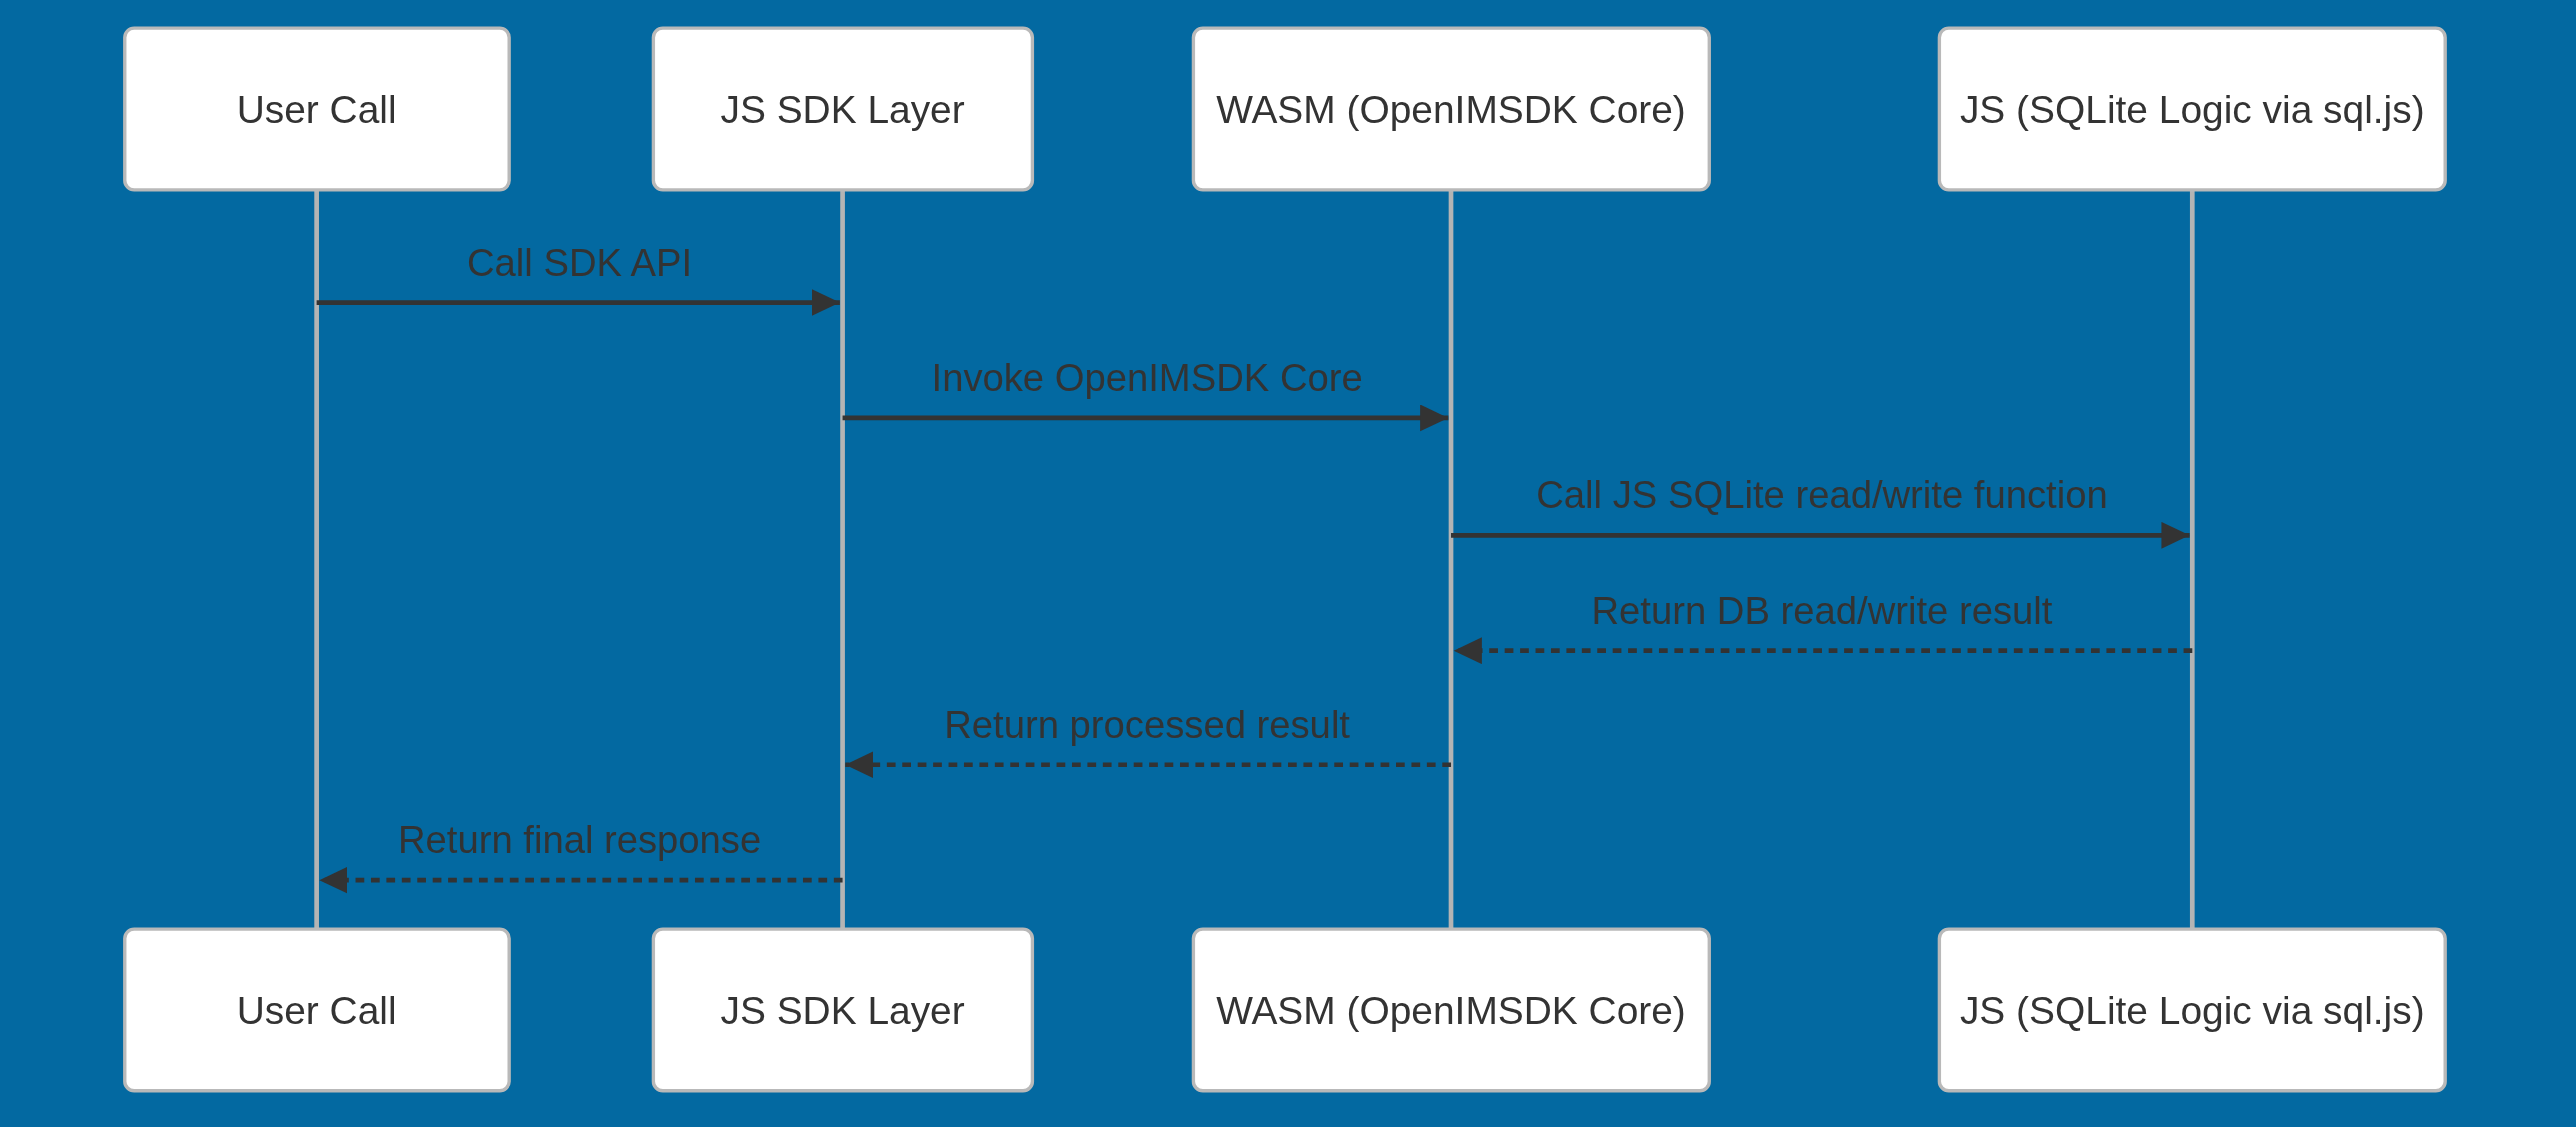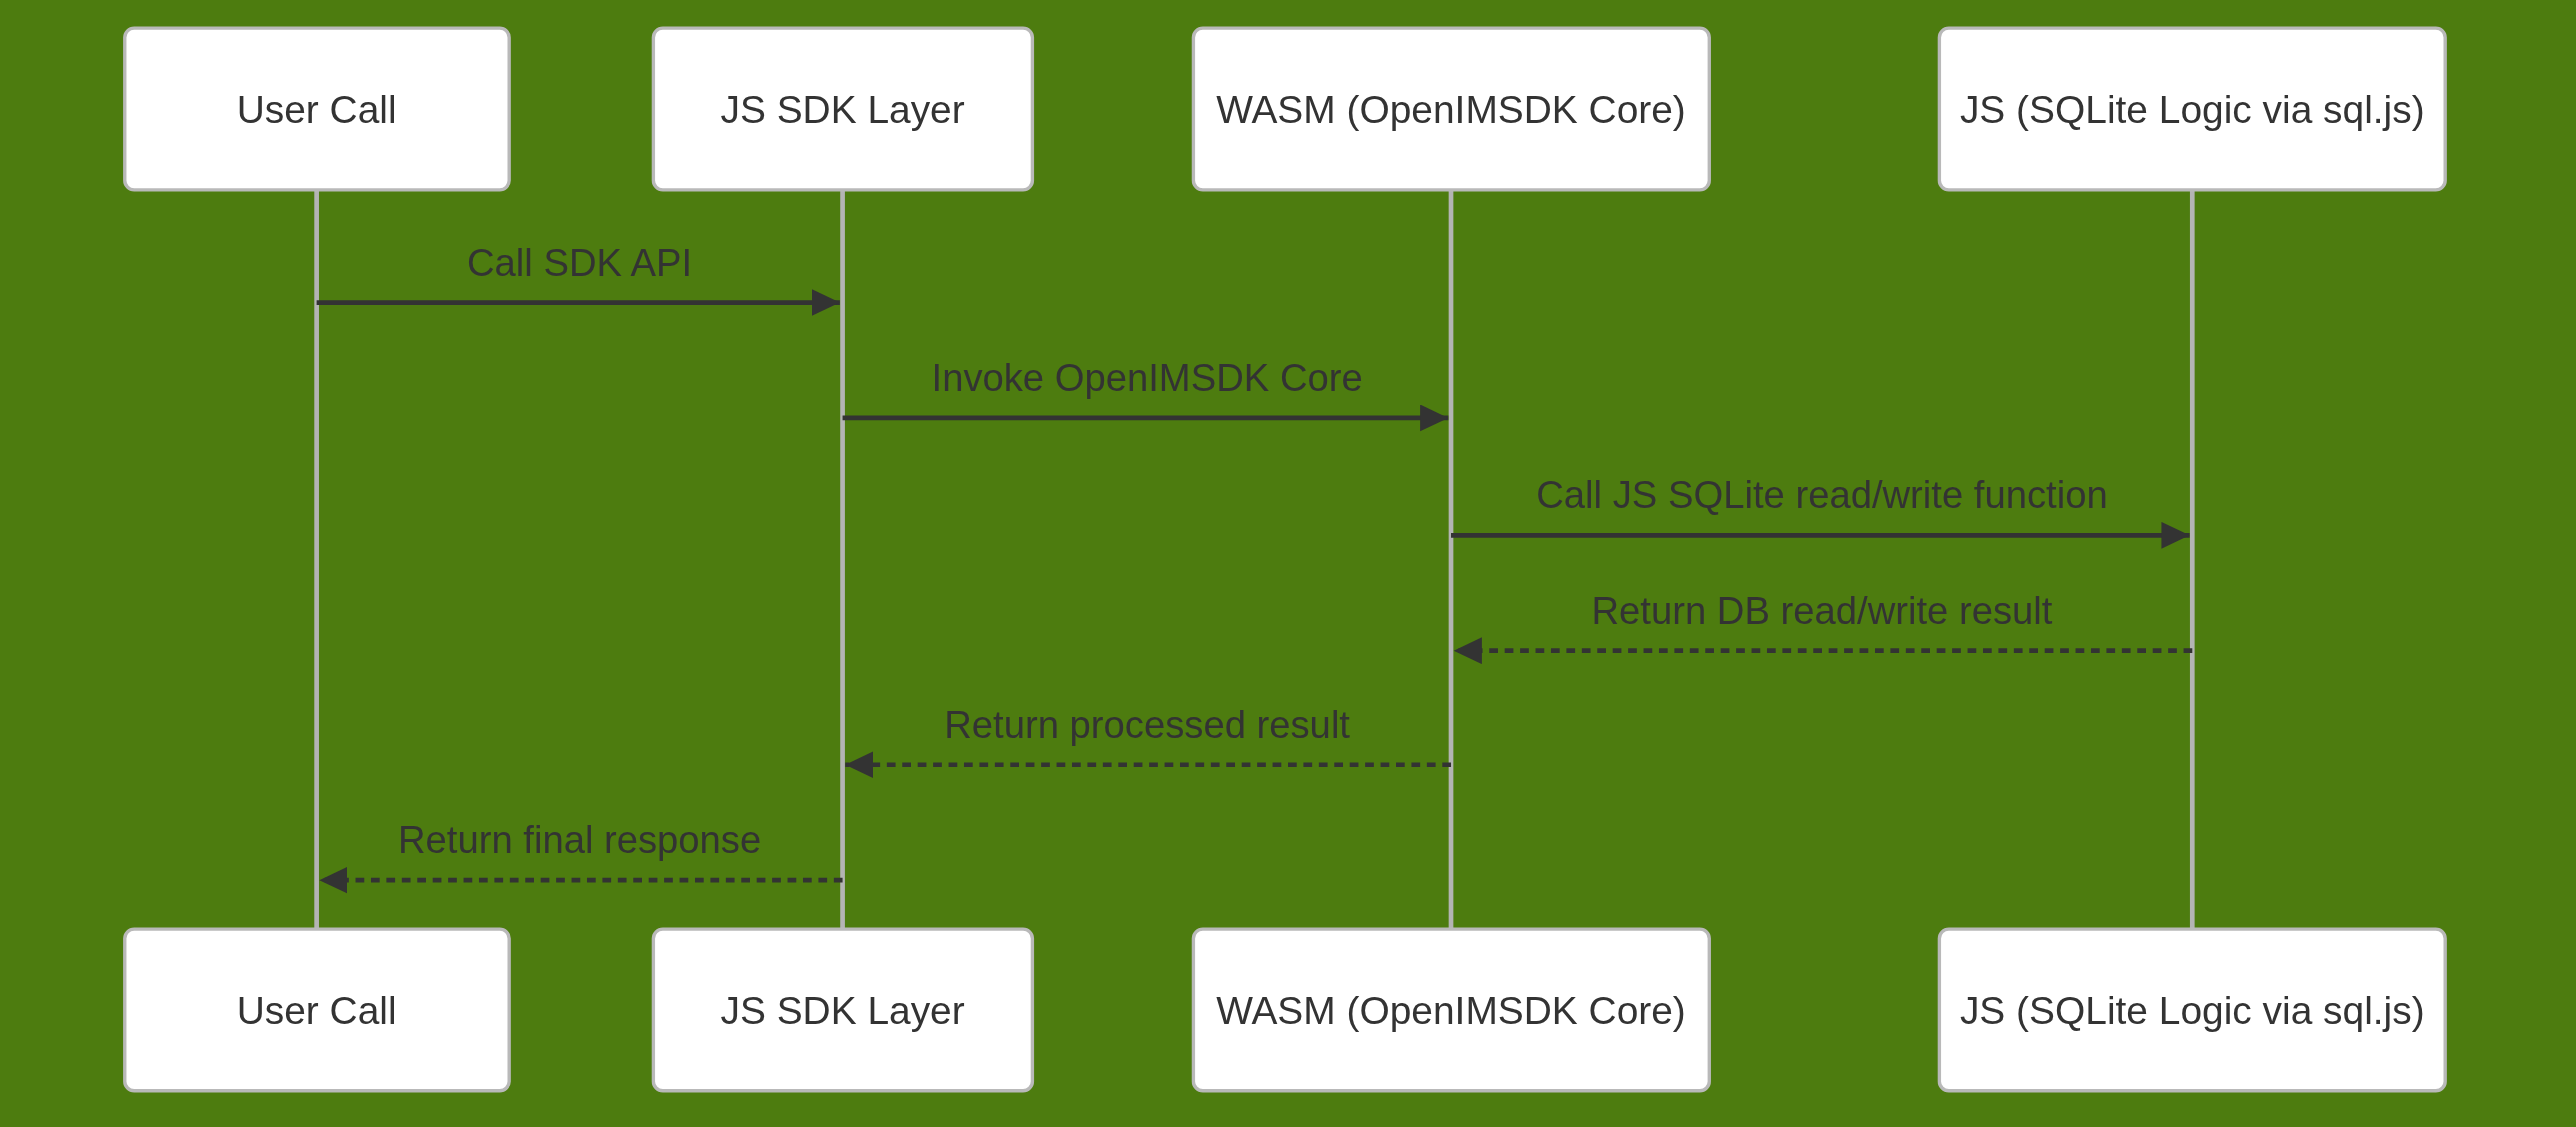--- a/index.html
+++ b/index.html
@@ -3,21 +3,21 @@
 <meta charset="utf-8">
 <style>
   html, body {
     margin: 0;
     padding: 0;
     background: #ffffff;
   }
   .canvas-wrap {
     width: 2576px;
     height: 1127px;
-    background: #4d7c0f;
+    background: #0369a1;
     position: relative;
   }
   svg {
     display: block;
     width: 2576px;
     height: 1127px;
   }
   .actor-box {
     fill: #ffffff;
     stroke: #b9b9b9;

